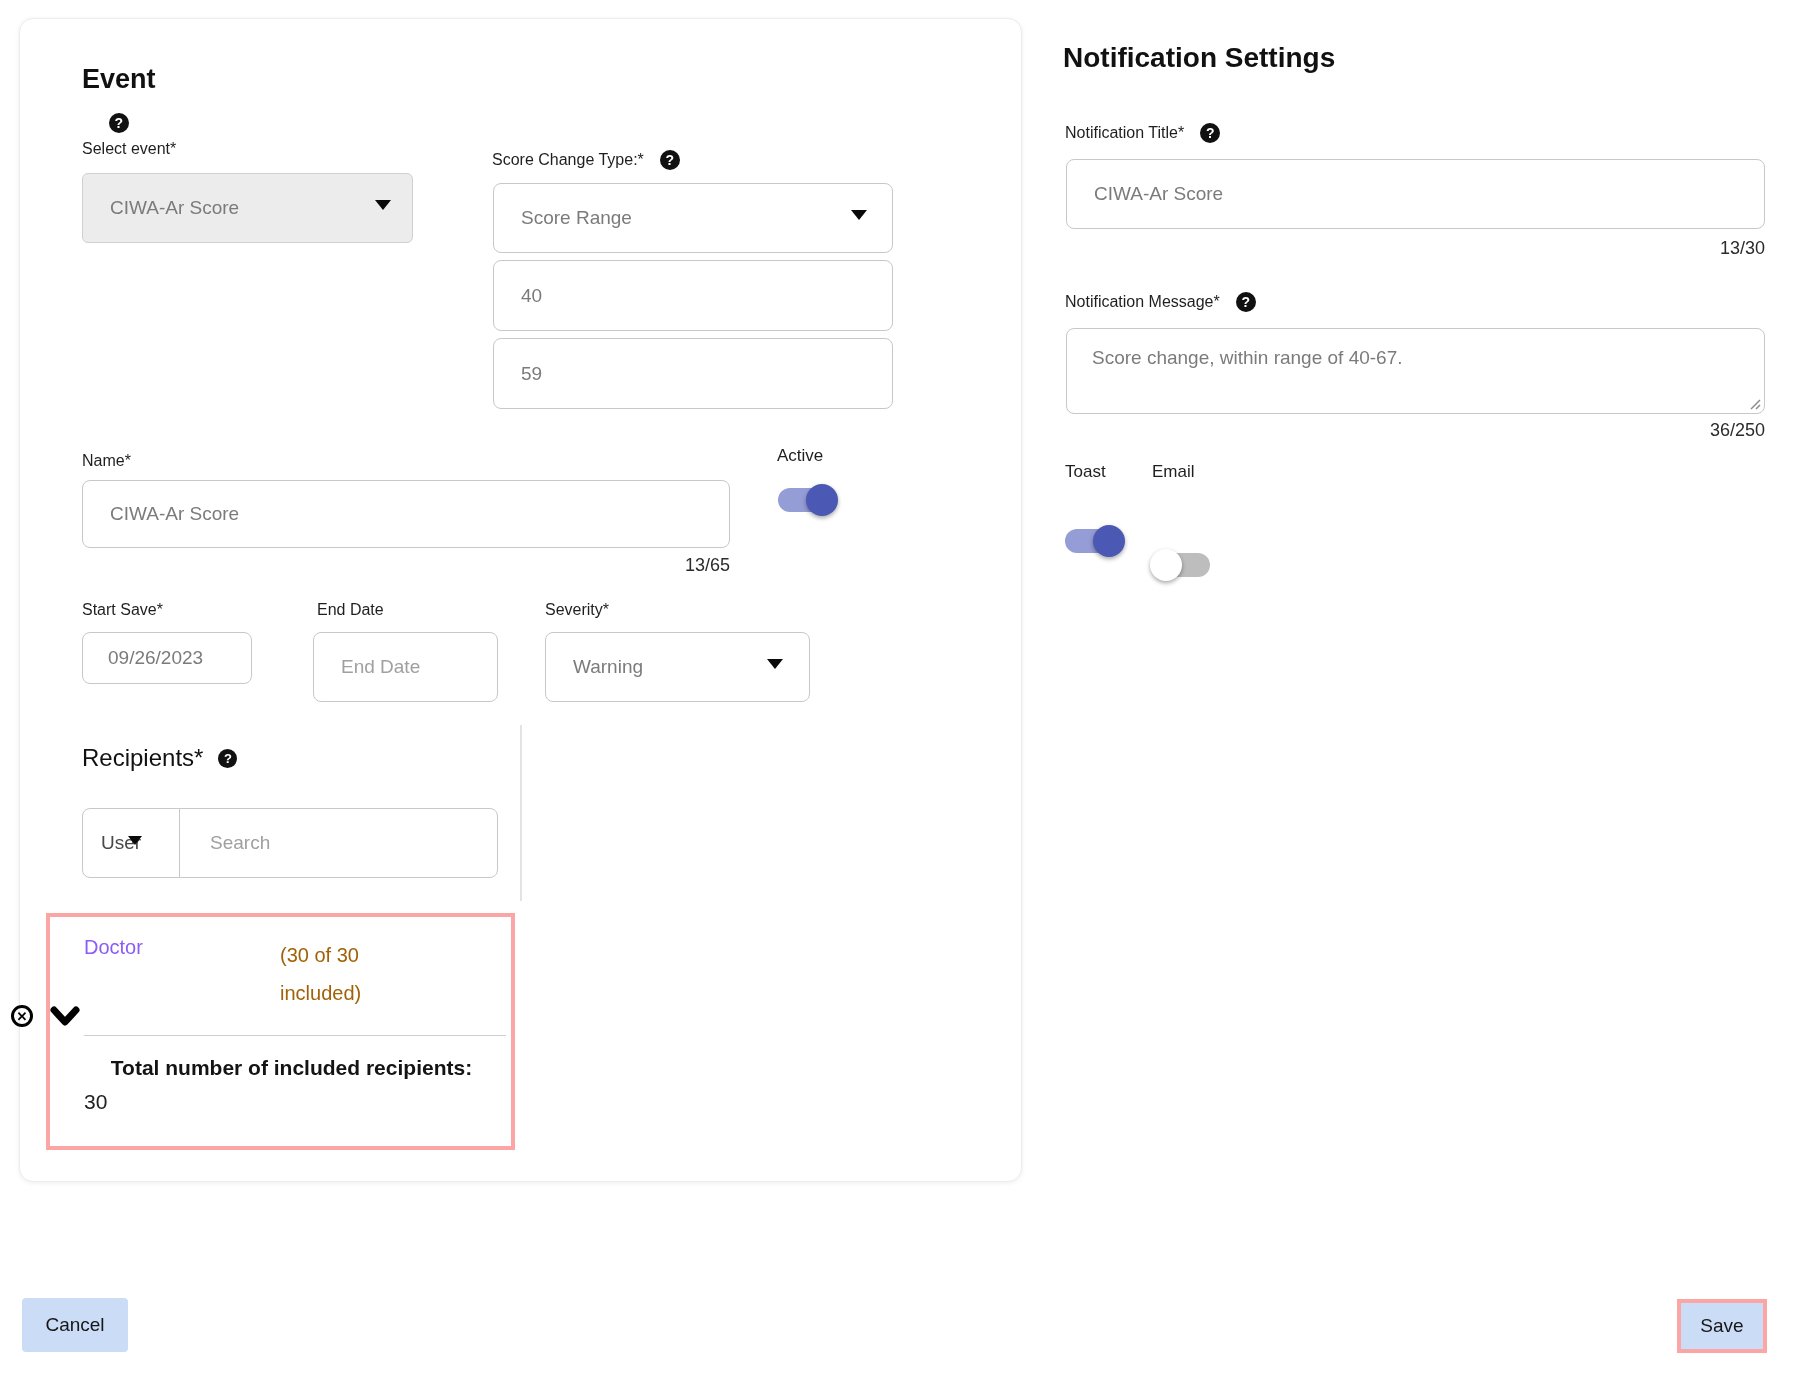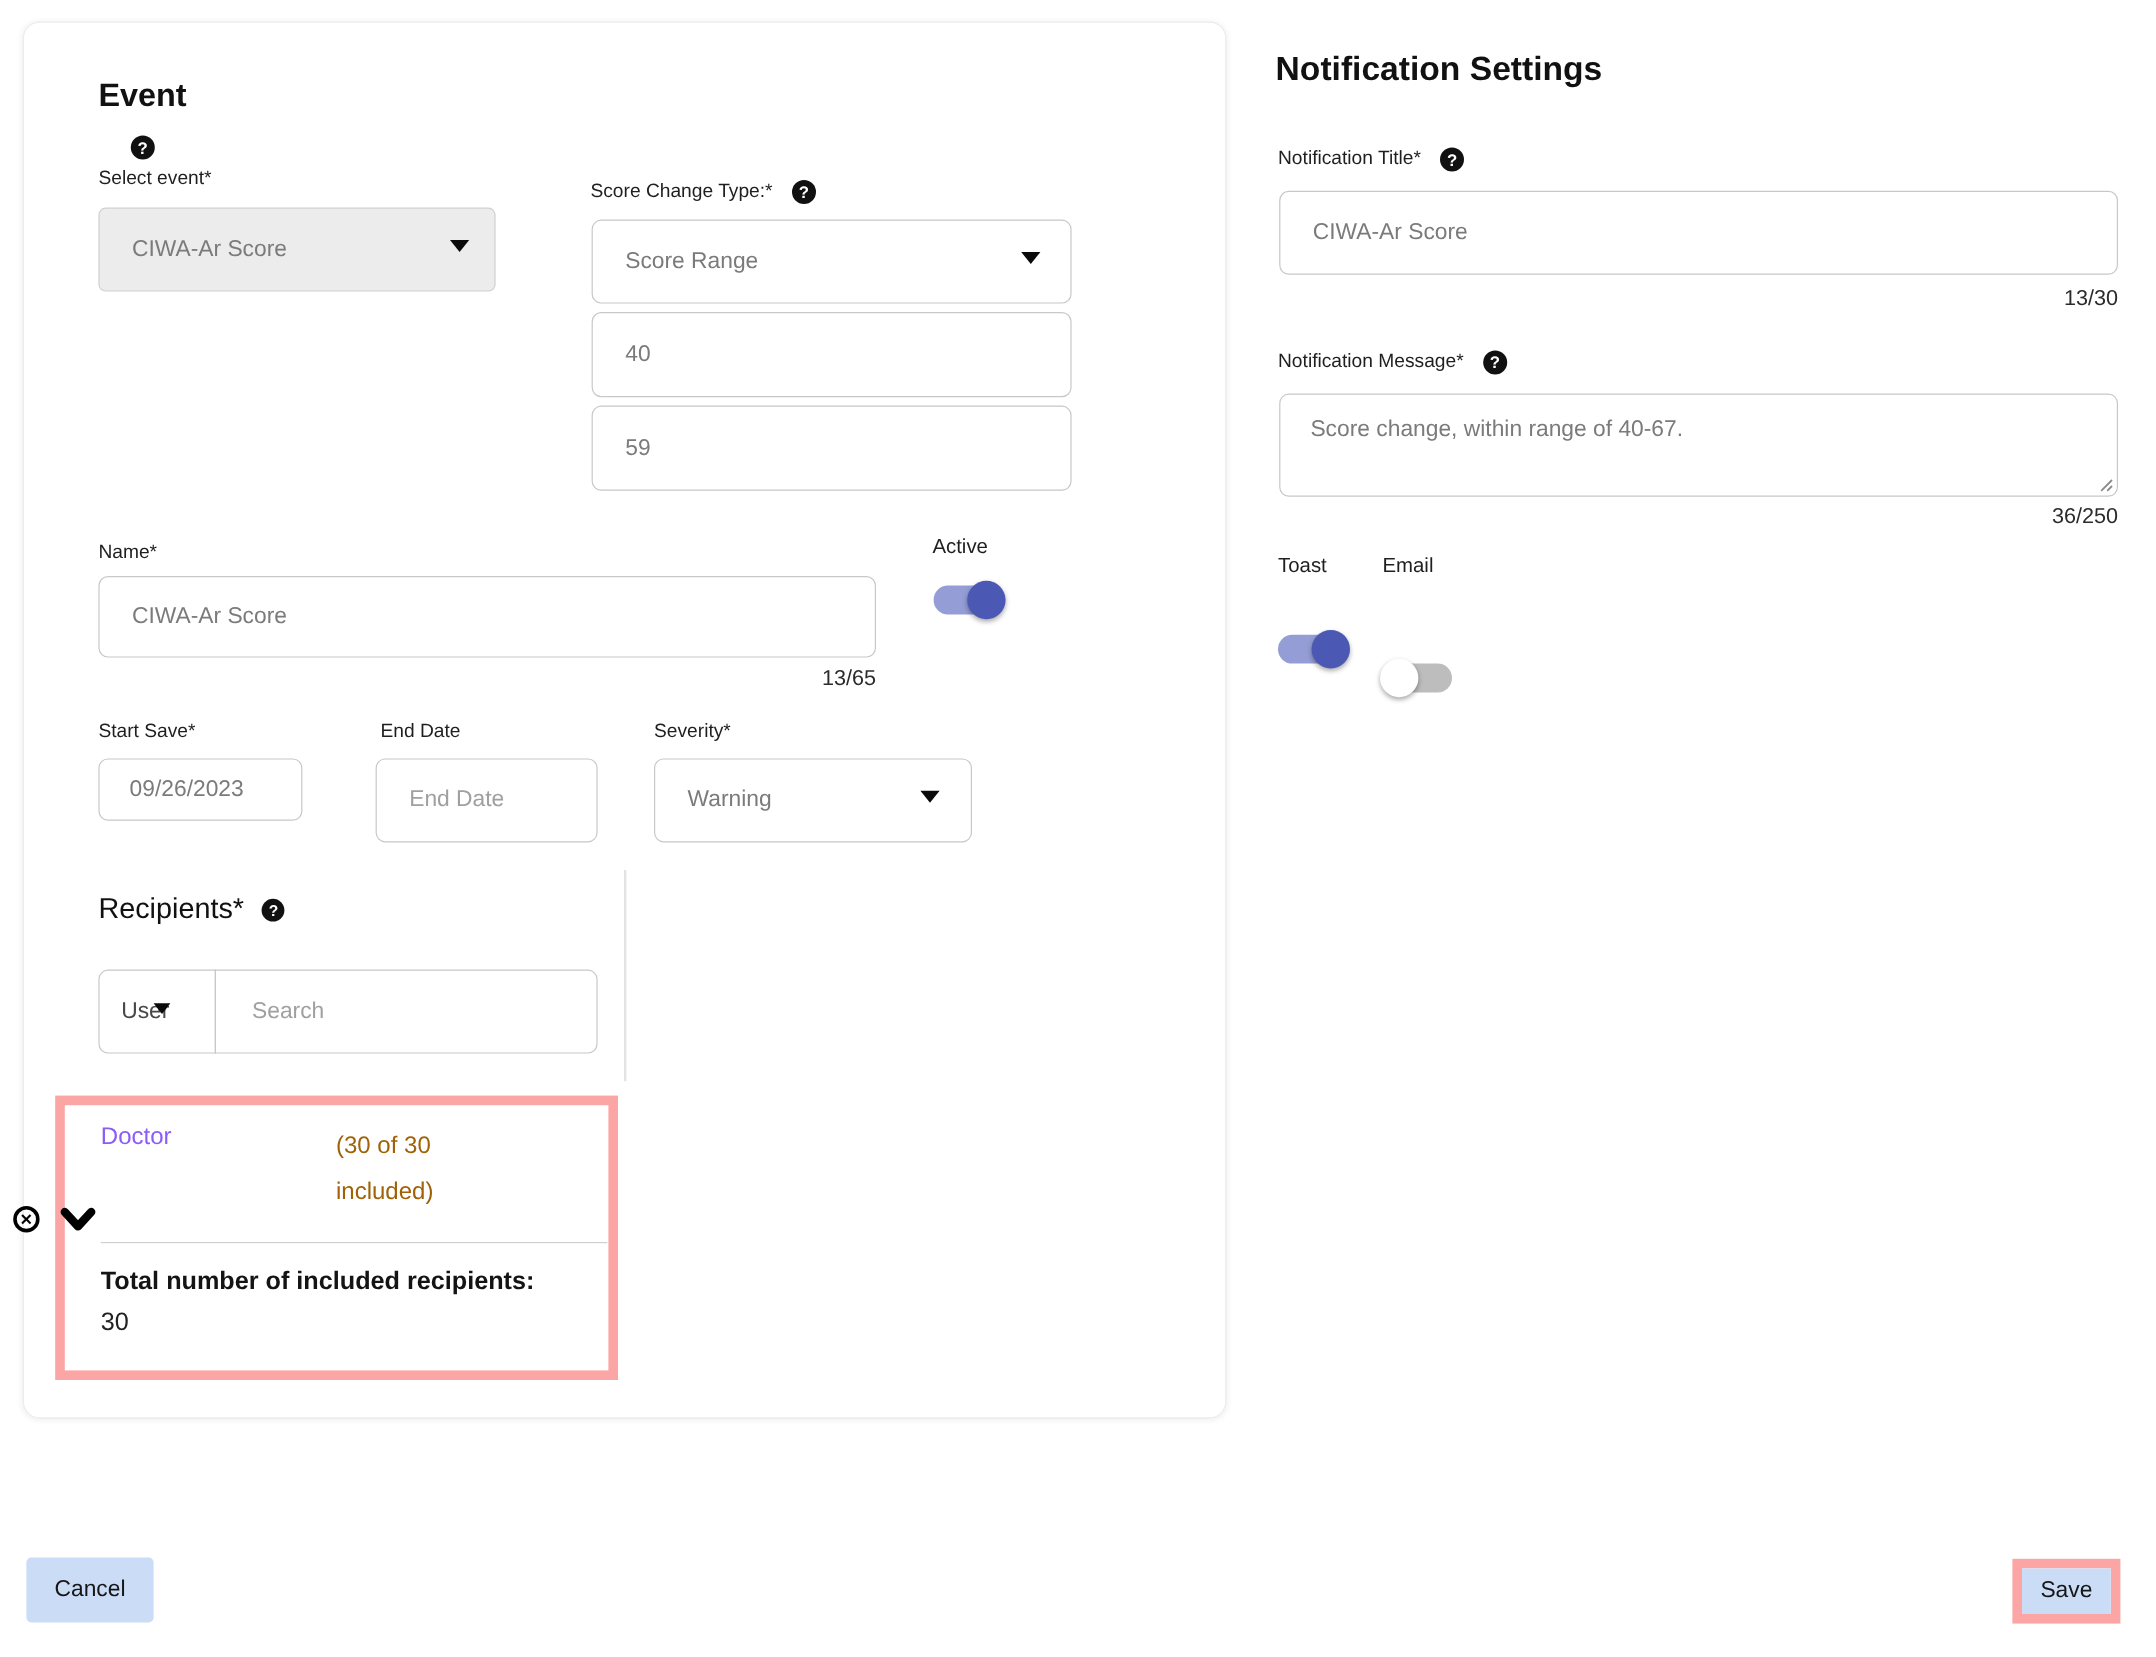--- a/index.html
+++ b/index.html
@@ -30,21 +30,21 @@
   input.field::placeholder{color:#a0a0a0;opacity:1;}
   .caret{width:0;height:0;border-left:8px solid transparent;
          border-right:8px solid transparent;border-top:10px solid #0a0a0a;
          position:absolute;}
   .counter{font-size:18px;color:#2b2b2b;text-align:right;}
   
   .track{border-radius:12px;width:58px;height:24px;position:relative;}
   .knob{width:32px;height:32px;border-radius:50%;position:absolute;top:-4px;
         box-shadow:0 2px 4px rgba(0,0,0,0.35);}
   
-  .redbox{border:8px solid #fca5a5;box-sizing:border-box;background:transparent;}
+  .redbox{border:4px solid #fca5a5;box-sizing:border-box;background:transparent;}
   
   .circle-x{width:22px;height:22px;border:3px solid #000;border-radius:50%;
             display:flex;align-items:center;justify-content:center;
             font-weight:bold;font-size:13px;color:#000;box-sizing:border-box;}
   .circle-x::after{content:"\2715";}
   .divider{background:#cfcfcf;height:1px;}
   .btn{display:flex;align-items:center;justify-content:center;
        font-size:19px;color:#161616;border-radius:4px;}
 </style>
 </head>
@@ -121,21 +121,21 @@
 <div class="abs" style="left:84px;top:936px;font-size:20px;color:#8b5cf6;">Doctor</div>
 <div class="abs" style="left:280px;top:936px;width:130px;font-size:20px;line-height:38px;color:#a16207;">(30 of 30 included)</div>
 
 <div class="abs circle-x" style="left:11px;top:1005px;"></div>
 <svg class="abs" style="left:50px;top:1004px;" width="30" height="28" viewBox="0 0 30 28">
   <polyline points="4,6 15,18 26,6" fill="none" stroke="#000" stroke-width="7" stroke-linecap="round" stroke-linejoin="round"></polyline>
 </svg>
 
 <div class="abs divider" style="left:84px;top:1035px;width:422px;"></div>
 
-<div class="abs" style="left:84px;top:1053px;width:415px;font-size:21px;font-weight:bold;color:#141414;line-height:30px;">Total number of included recipients:</div>
+<div class="abs" style="left:84px;top:1053px;width:415px;font-size:21px;font-weight:bold;color:#141414;line-height:30px;text-align:center;">Total number of included recipients:</div>
 <div class="abs" style="left:84px;top:1090px;font-size:21px;color:#222;">30</div>
 
 <div class="abs h1b" style="left:1063px;top:42px;">Notification Settings</div>
 
 <div class="abs h-row" style="left:1065px;top:123px;gap:16px;">
   <span class="label">Notification Title*</span>
   <span class="help"></span>
 </div>
 <div class="abs field" style="left:1066px;top:159px;width:699px;height:70px;">
   <span>CIWA-Ar Score</span>

